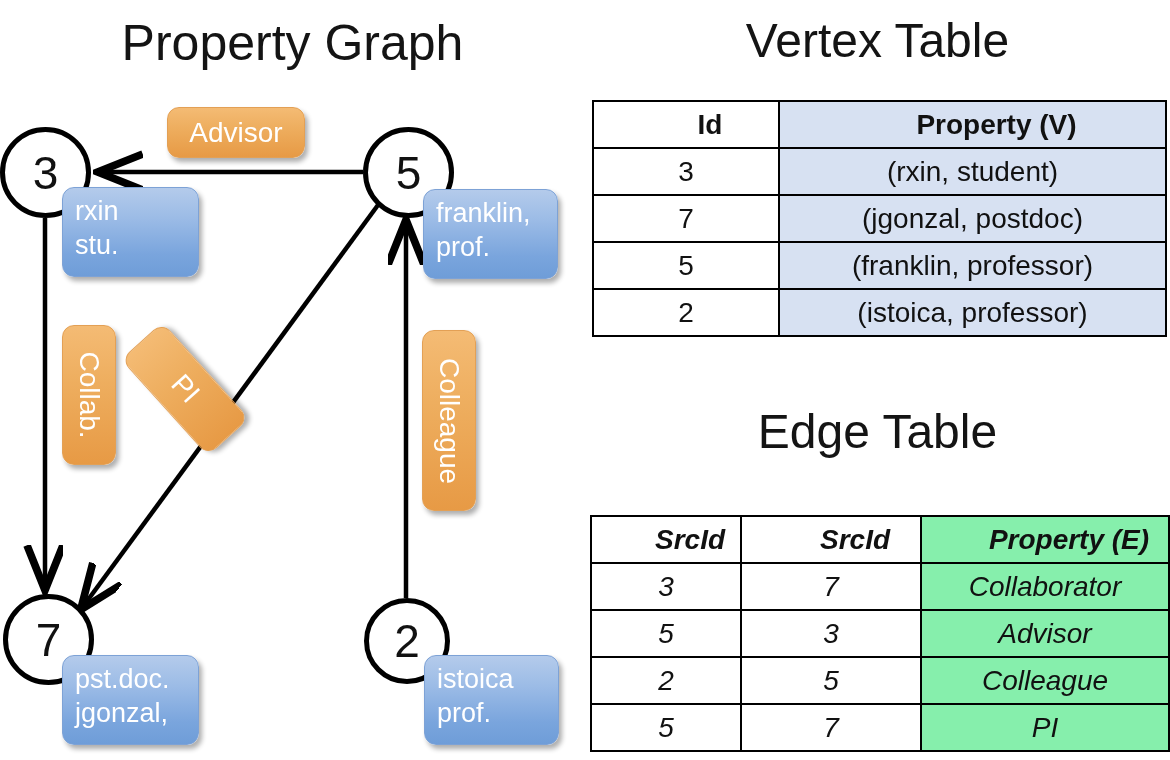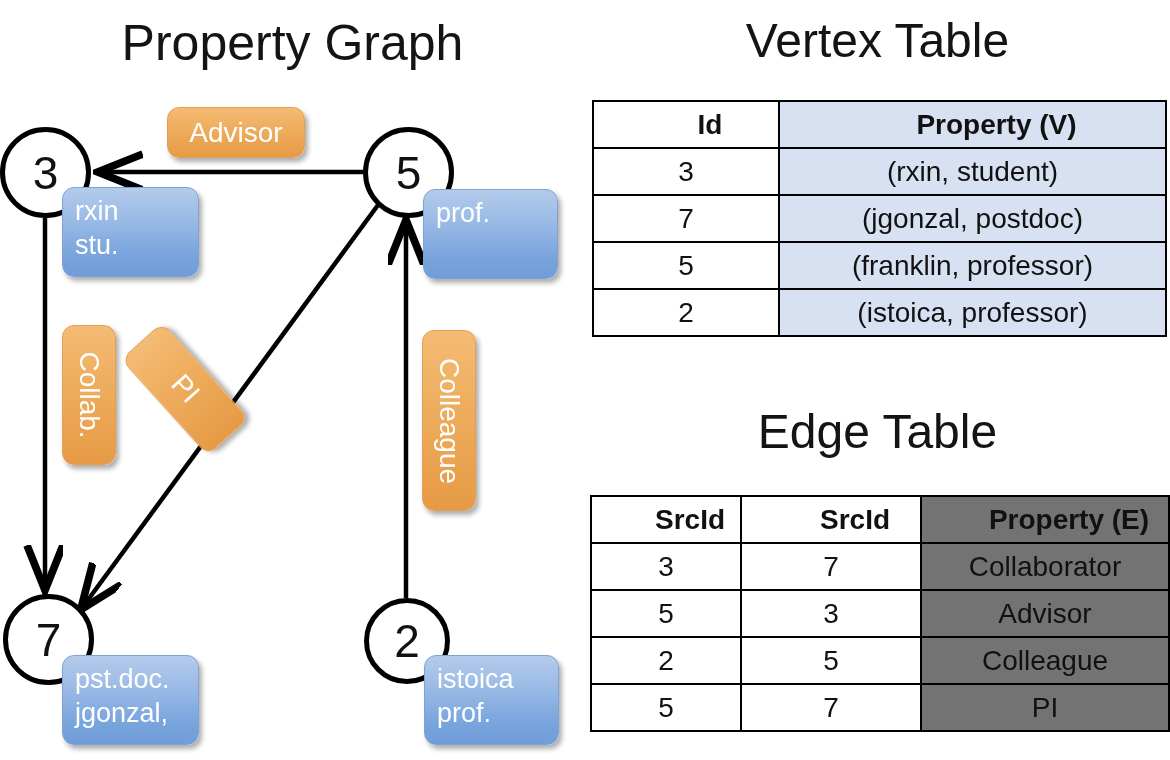--- a/index.html
+++ b/index.html
@@ -122,28 +122,28 @@
     height: 45px;
     line-height: 45px;
     white-space: nowrap;
   }
   .data-table th {
     font-weight: bold;
     font-size: 28px;
     padding-left: 48px;
   }
   .cell-blue { background: #d7e1f2; }
-  .cell-peach { background: #737373; }
+  .cell-peach { background: #86efac; }
   .col-sep-left { border-left: 4px solid #000; }
 
   #vertex-table { left: 592px; top: 100px; width: 573px; }
   #vertex-table col.c-id { width: 186px; }
   #vertex-table col.c-prop { width: 387px; }
 
-  #edge-table { left: 590px; top: 495px; width: 578px; }
+  #edge-table { left: 590px; top: 515px; width: 578px; font-style: italic; }
   #edge-table col.c-src { width: 150px; }
   #edge-table col.c-dst { width: 180px; }
   #edge-table col.c-prop { width: 248px; }
 </style>
 </head>
 <body>
 
 <div id="graph-panel">
 
   <div class="title" id="title-property-graph">Property Graph</div>
@@ -175,20 +175,21 @@
   </div>
   <div class="node-circle" style="left:364px; top:598px; width:86px; height:86px;">
     <span>2</span>
   </div>
 
   <div class="prop-box vertex" style="left:62px; top:187px; width:137px; height:90px;">
     <span>rxin</span>
     <span>stu.</span>
   </div>
   <div class="prop-box vertex" style="left:423px; top:189px; width:135px; height:90px;">
+    <span>franklin,</span>
     <span>prof.</span>
   </div>
   <div class="prop-box vertex" style="left:62px; top:655px; width:137px; height:90px;">
     <span>pst.doc.</span>
     <span>jgonzal,</span>
   </div>
   <div class="prop-box vertex" style="left:424px; top:655px; width:135px; height:90px;">
     <span>istoica</span>
     <span>prof.</span>
   </div>

